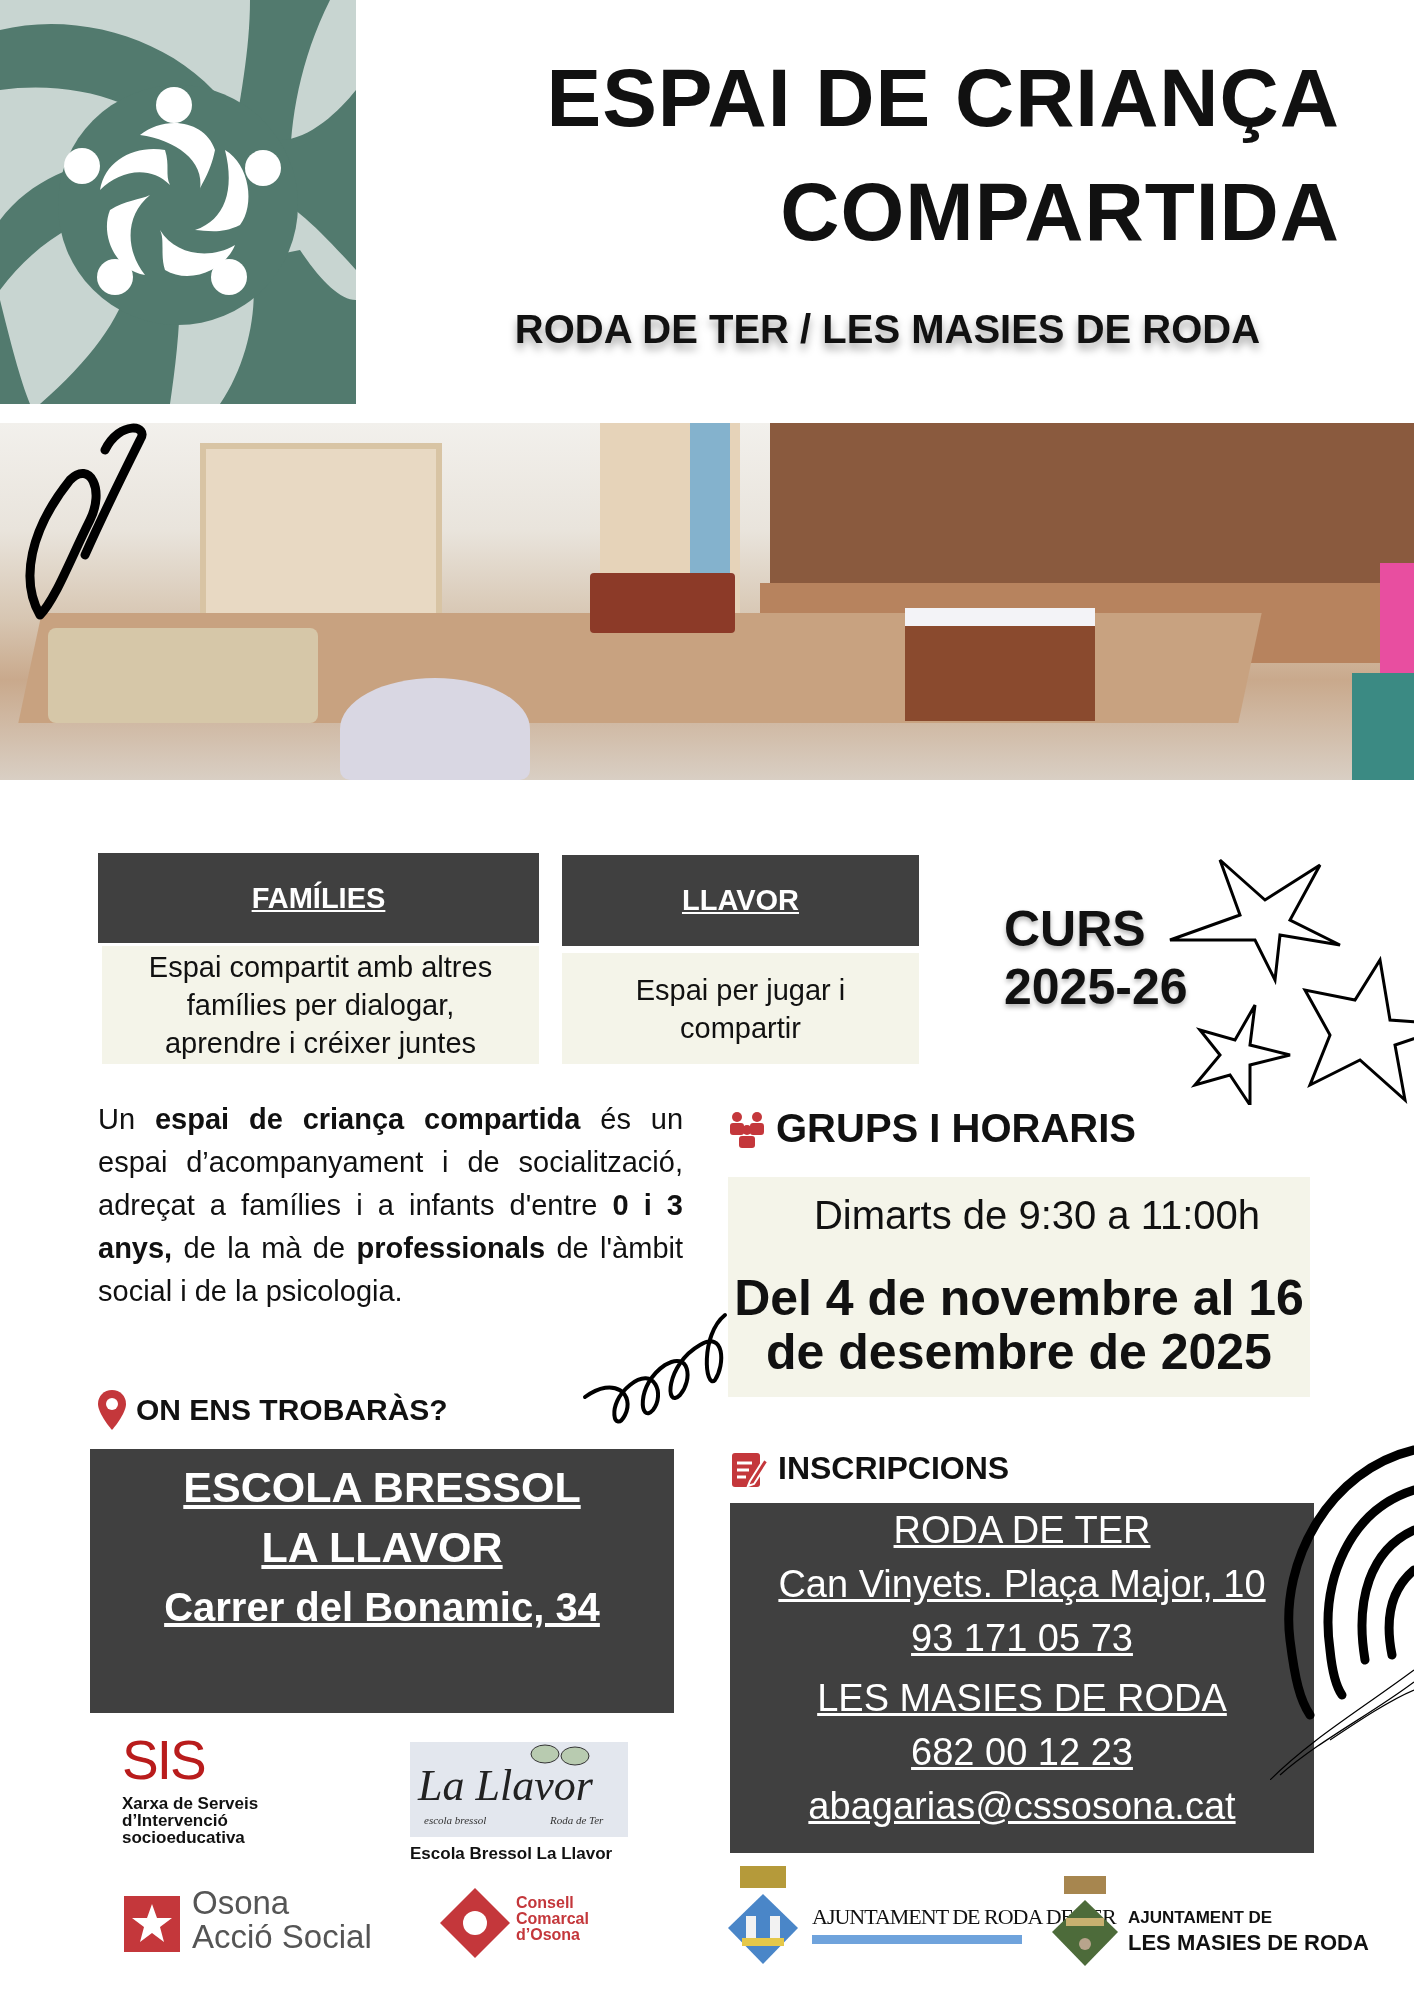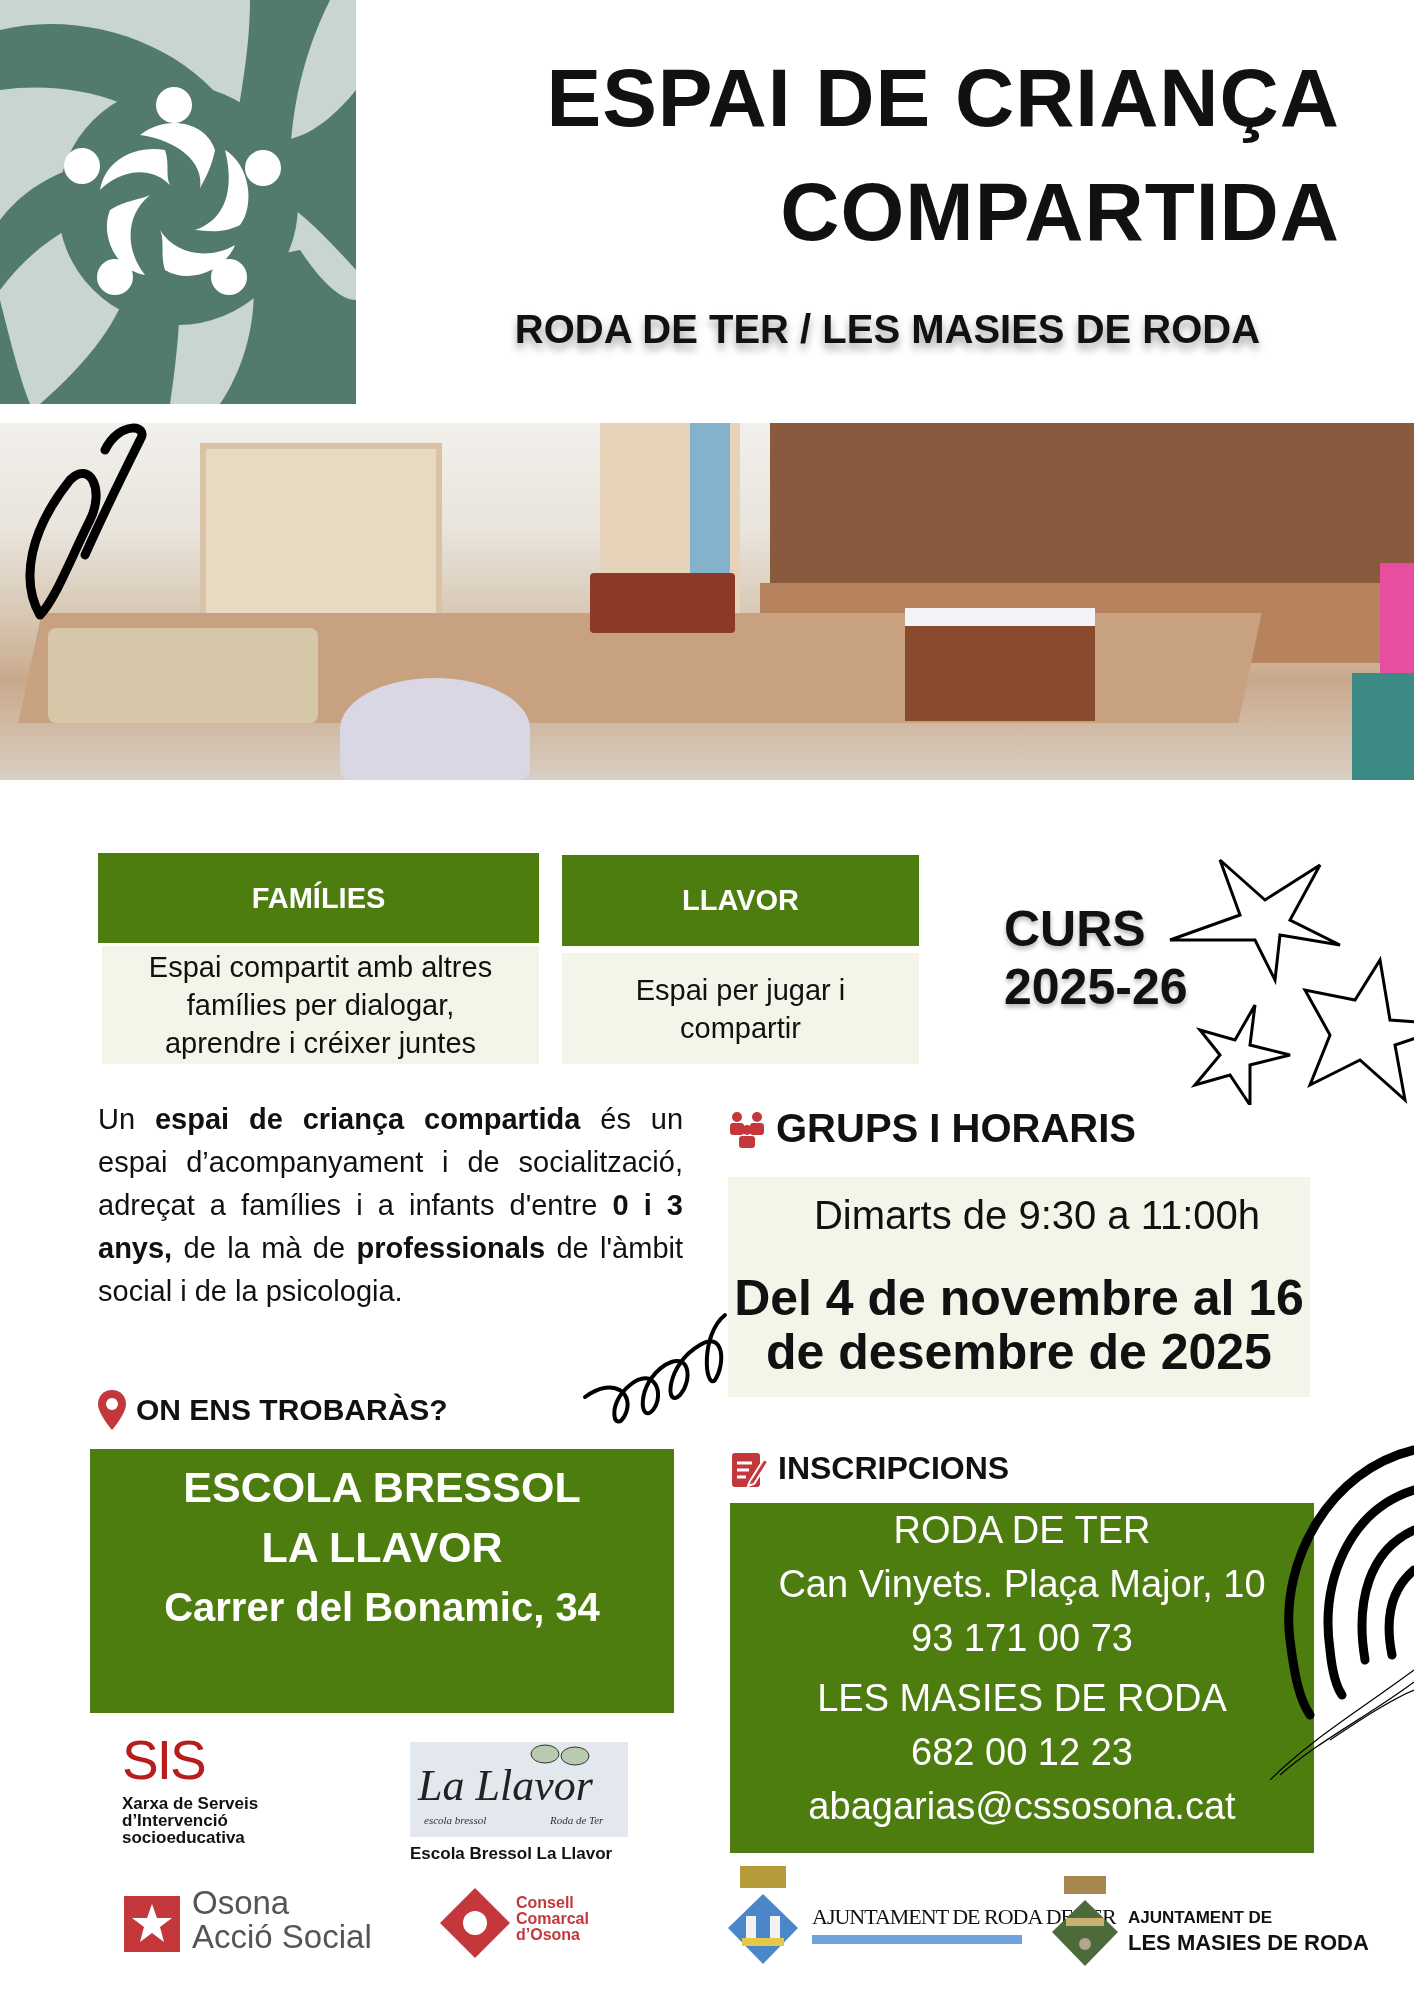--- a/index.html
+++ b/index.html
@@ -1,19 +1,19 @@
 <!DOCTYPE html>
 <html><head>
 <meta charset="utf-8">
 <style>
   html, body { margin:0; padding:0; }
   body { width:1414px; height:2000px; position:relative; background:#ffffff; overflow:hidden;
          font-family:"Liberation Sans", sans-serif; color:#111; }
   .abs { position:absolute; }
-  .green { background:#4d7c0f; }
+  .green { background:#404040;text-decoration:underline; }
   .cream { background:#f4f4e9; }
 
   
   #logo { left:0; top:0; width:356px; height:404px; background:#c8d5d1; overflow:hidden; }
 
   
   #title1 { left:380px; top:50px; width:960px; text-align:right; font-weight:bold; font-size:82px; line-height:96px; letter-spacing:1px; }
   #title2 { left:380px; top:164px; width:960px; text-align:right; font-weight:bold; font-size:82px; line-height:96px; letter-spacing:1px; }
   #subtitle { left:420px; top:302px; width:935px; text-align:center; font-weight:bold; font-size:40px; line-height:54px;
               text-shadow: 0 6px 8px rgba(0,0,0,0.35); color:#111; }
@@ -189,21 +189,21 @@
         <line x1="5" y1="19" x2="17" y2="19"></line>
         <line x1="5" y1="26" x2="14" y2="26"></line>
       </g>
     <path d="M18,30 L32,8 L36,11 L22,33 L16,35 Z" fill="#c4373b" stroke="#fff" stroke-width="2"></path>
   </svg>
   <span>INSCRIPCIONS</span>
 </div>
 <div id="insc" class="abs green">
   <div style="margin-top:0;">RODA DE TER</div>
   <div>Can Vinyets. Plaça Major, 10</div>
-  <div>93 171 00 73</div>
+  <div>93 171 05 73</div>
   <div style="margin-top:6px;">LES MASIES DE RODA</div>
   <div>682 00 12 23</div>
   <div>abagarias@cssosona.cat</div>
 </div>
 
 <svg class="abs" style="left:1270px;top:1420px" width="144" height="360" viewBox="0 0 144 360">
   <g fill="none" stroke="#000" stroke-width="9" stroke-linecap="round">
     <path d="M144,30 C60,50 10,140 20,220 C25,260 30,280 40,295"></path>
     <path d="M144,70 C80,90 50,160 60,230 C62,250 65,265 72,275"></path>
     <path d="M144,110 C100,130 85,180 95,240"></path>

